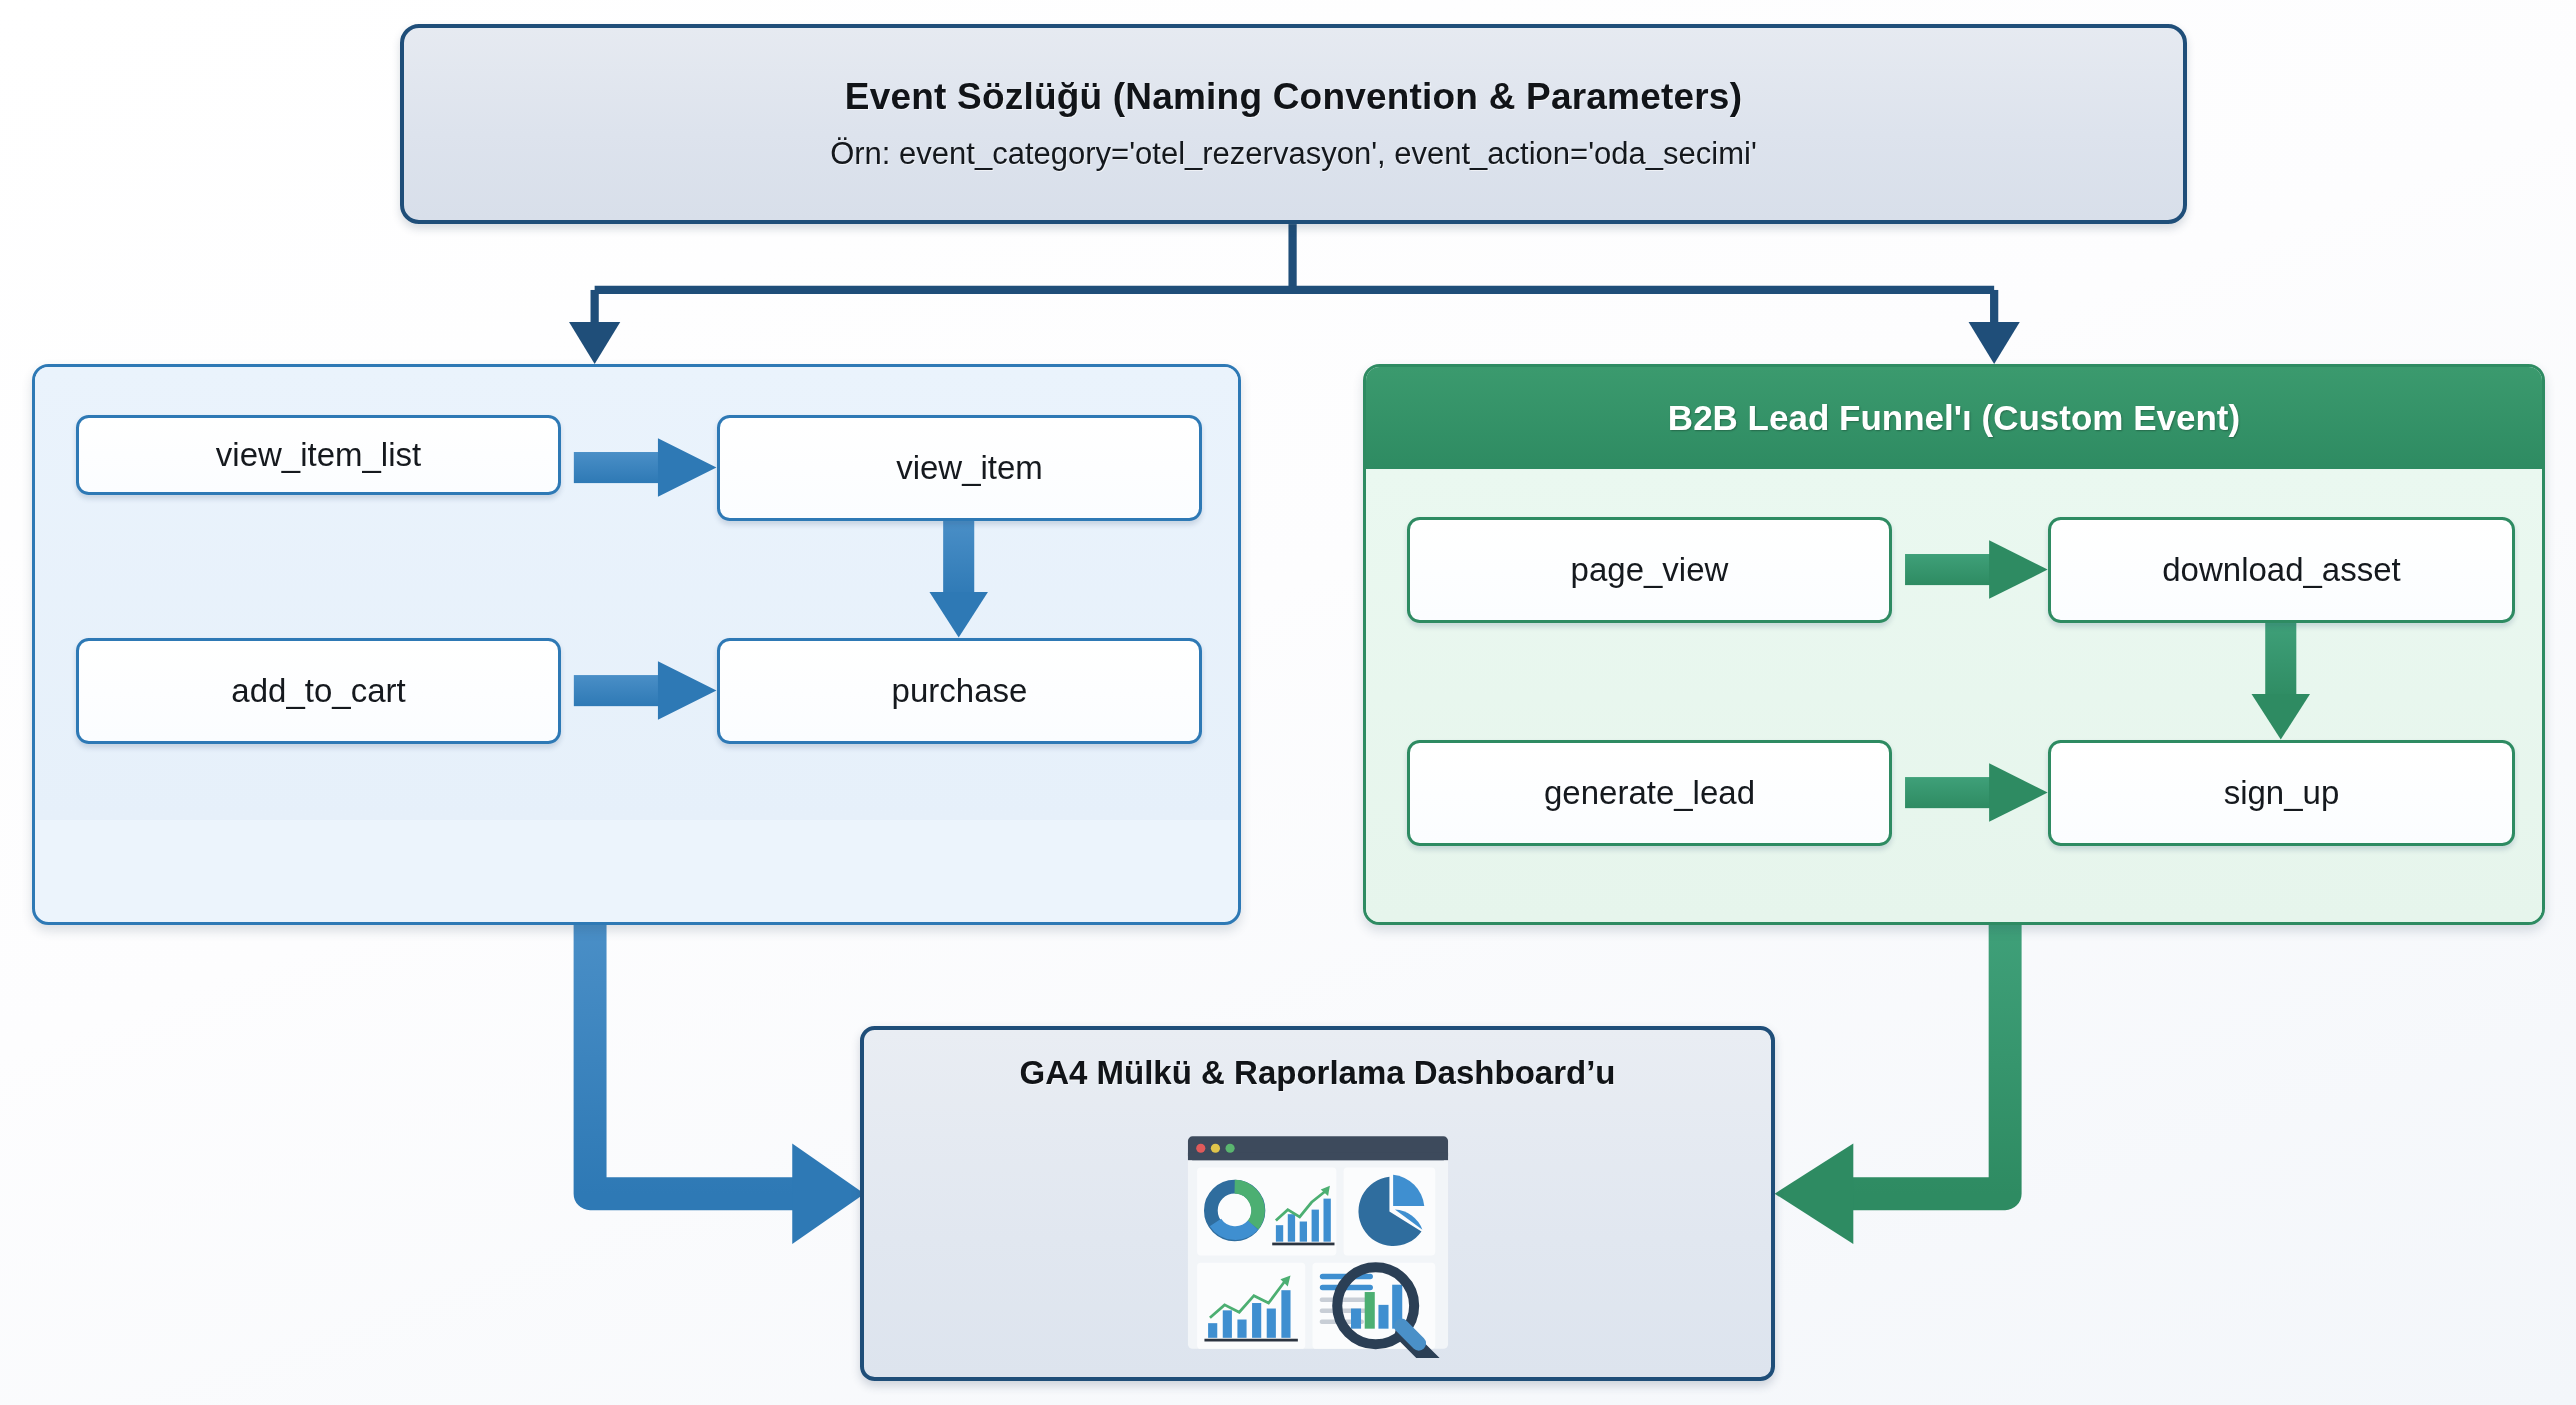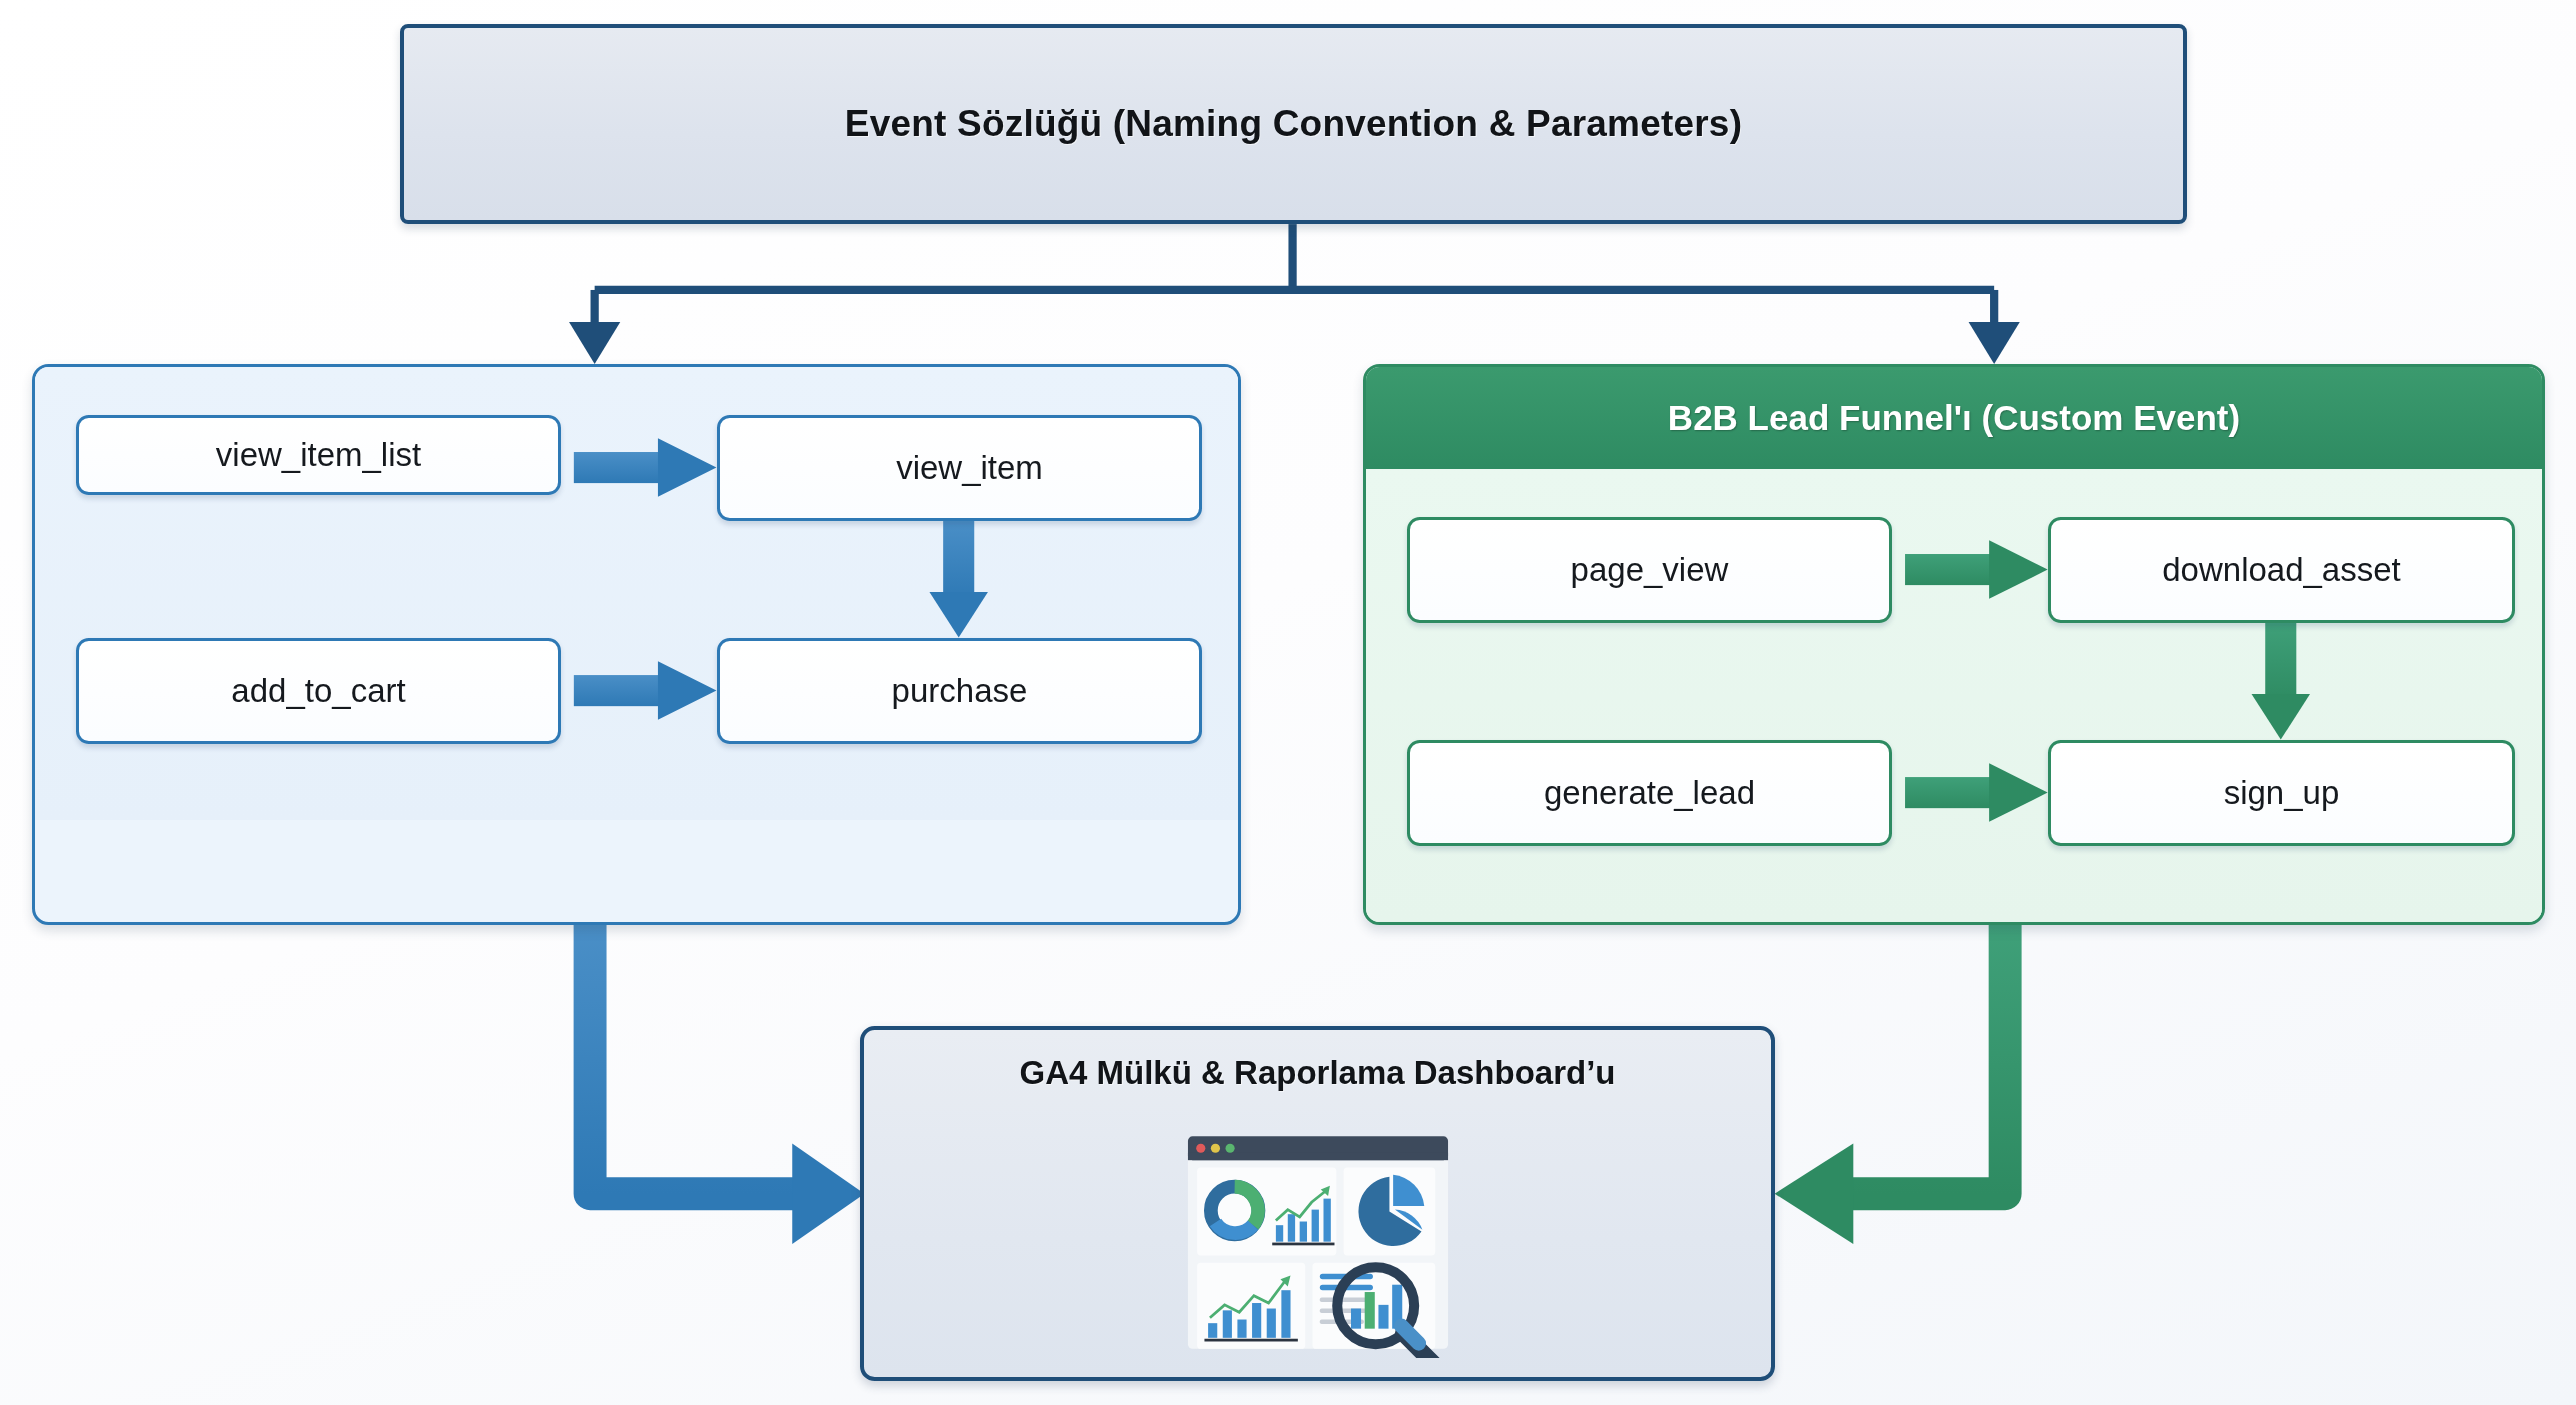--- a/index.html
+++ b/index.html
@@ -16,21 +16,21 @@
   #canvas { position:absolute; inset:0; }
 
   
   .top-box {
     position: absolute;
     left: 400px; top: 24px;
     width: 1787px; height: 200px;
     box-sizing: border-box;
     background: linear-gradient(180deg,#e6eaf1 0%,#dde3ed 55%,#d8dfea 100%);
     border: 4.6px solid #1f4e79;
-    border-radius: 8px;
+    border-radius: 19px;
     box-shadow: 0 4.6px 8.2px rgba(40,60,90,0.18);
     display: flex; flex-direction: column;
     align-items: center; justify-content: center;
     gap: 18.3px;
   }
   .top-title {
     font-size: 37px; font-weight: bold; color: #111418;
     letter-spacing: 0.2px;
     text-shadow: 0.9px 0.9px 0 rgba(255,255,255,.6);
   }
@@ -146,20 +146,21 @@
     </g>
 
     <g>
       <path d="M2192 1011 L2192 1305 L2012 1305" stroke="url(#gGreen)" stroke-width="36" fill="none" stroke-linejoin="round" stroke-linecap="butt"></path>
       <polygon points="2026,1250 2026,1360 1940,1305" fill="#2e8b62"></polygon>
     </g>
   </svg>
 
   <div class="top-box">
     <div class="top-title">Event Sözlüğü (Naming Convention &amp; Parameters)</div>
+    <div class="top-sub">Örn: event_category='otel_rezervasyon', event_action='oda_secimi'</div>
   </div>
 
   <div class="panel" id="panel-left">
     <div class="panel-body">
 
       <svg style="position:absolute;inset:0" viewBox="0 0 1314 501" width="1202" height="458">
 
         <g>
           <rect x="589" y="93" width="100" height="34" fill="url(#gBlue)"></rect>
           <polygon points="681,78 681,142 745,110" fill="#2e79b5"></polygon>

